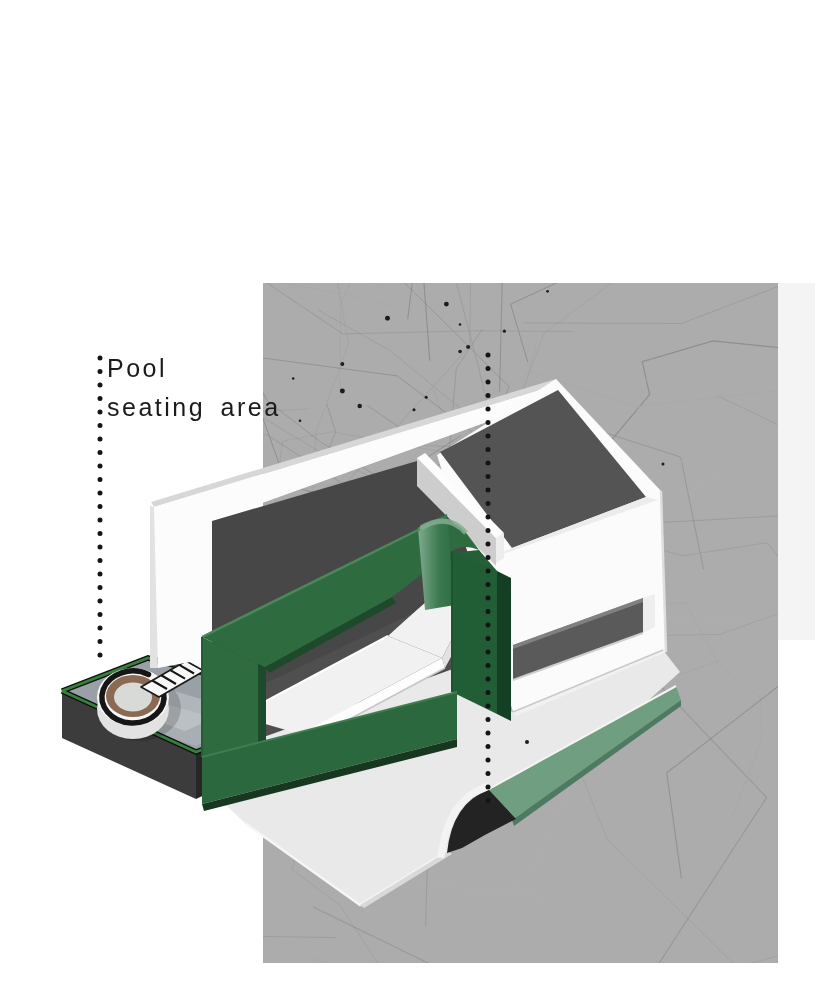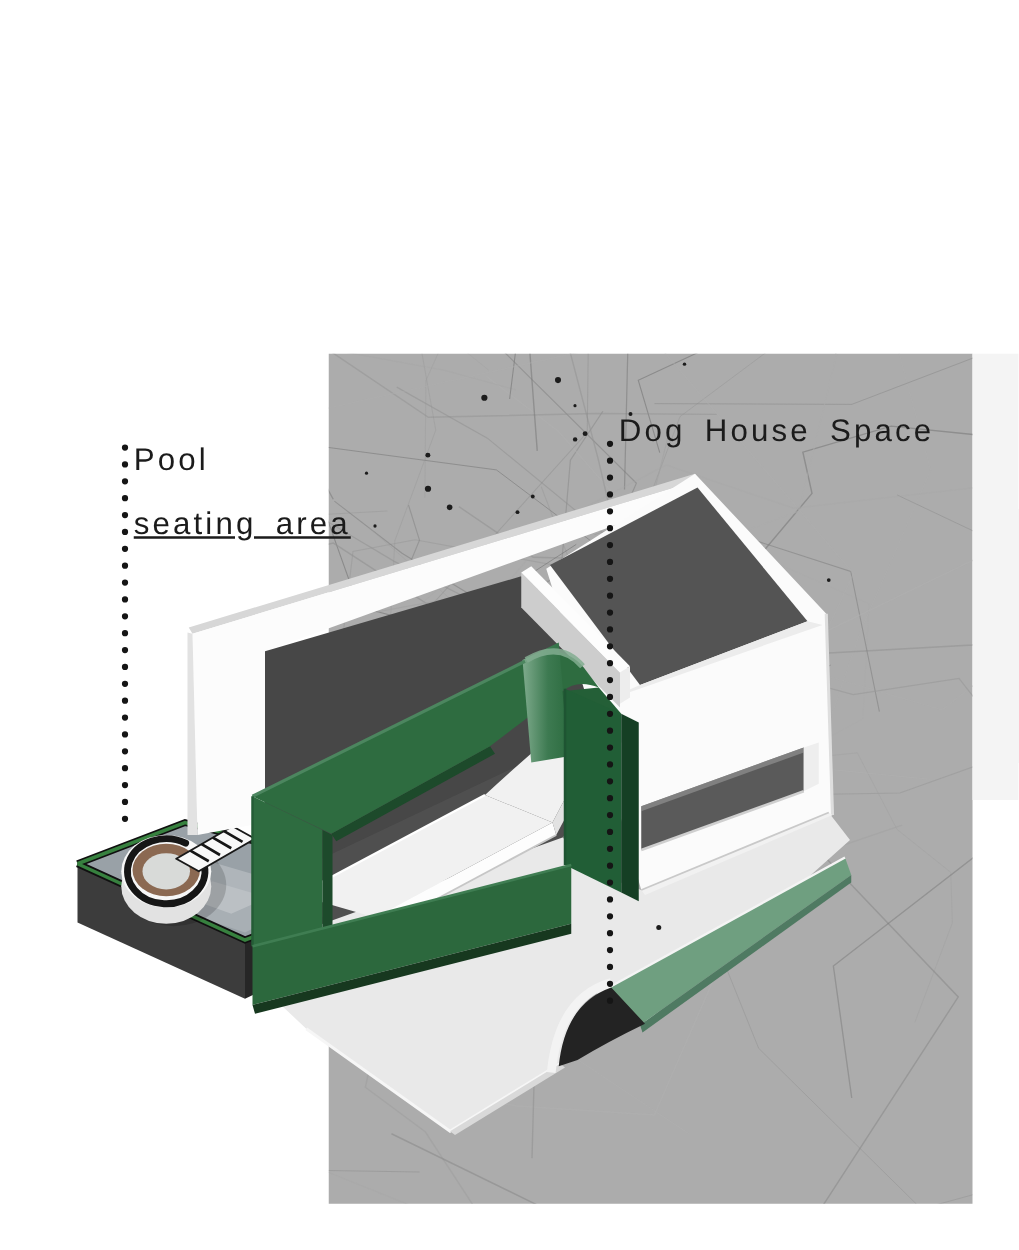--- a/index.html
+++ b/index.html
@@ -17,21 +17,21 @@
     position:absolute;
     color:var(--text,#1b1b1b);
     font-size:25px;
     line-height:1;
     letter-spacing:2.5px;
     word-spacing:6px;
     white-space:nowrap;
     z-index:5;
   }
   #label-pool-1{left:107px;top:356px;}
-  #label-pool-2{left:107px;top:407px;text-decoration:underline;}
+  #label-pool-2{left:107px;top:395px;}
   #label-doghouse{left:495px;top:333px;}
   .fill-green{fill:var(--accent-green,#2e6c40);}
   .fill-green-dark{fill:var(--accent-green-dark,#1d4a2b);}
   .fill-sage{fill:var(--sage-green,#6f9f80);}
   .fill-canvas{fill:var(--canvas-gray,#acacac);}
   .fill-brown{fill:var(--tub-brown,#8b6952);}
 </style>
 </head>
 <body>
 
@@ -228,14 +228,13 @@
     </g>
 
     <g>
       <path d="M100,358 L100,662" stroke="var(--leader-dot,#151515)" stroke-width="5" stroke-linecap="round" stroke-dasharray="0 13.5" fill="none"></path>
       <path d="M488,355 L488,802" stroke="var(--leader-dot,#151515)" stroke-width="5" stroke-linecap="round" stroke-dasharray="0 13.5" fill="none"></path>
     </g>
   </svg>
 
   <div class="callout" id="label-pool-1">Pool</div>
   <div class="callout" id="label-pool-2">seating area</div>
-  <div class="callout" id="label-doghouse">Dog House Space</div>
 </div>
 
 </body></html>

